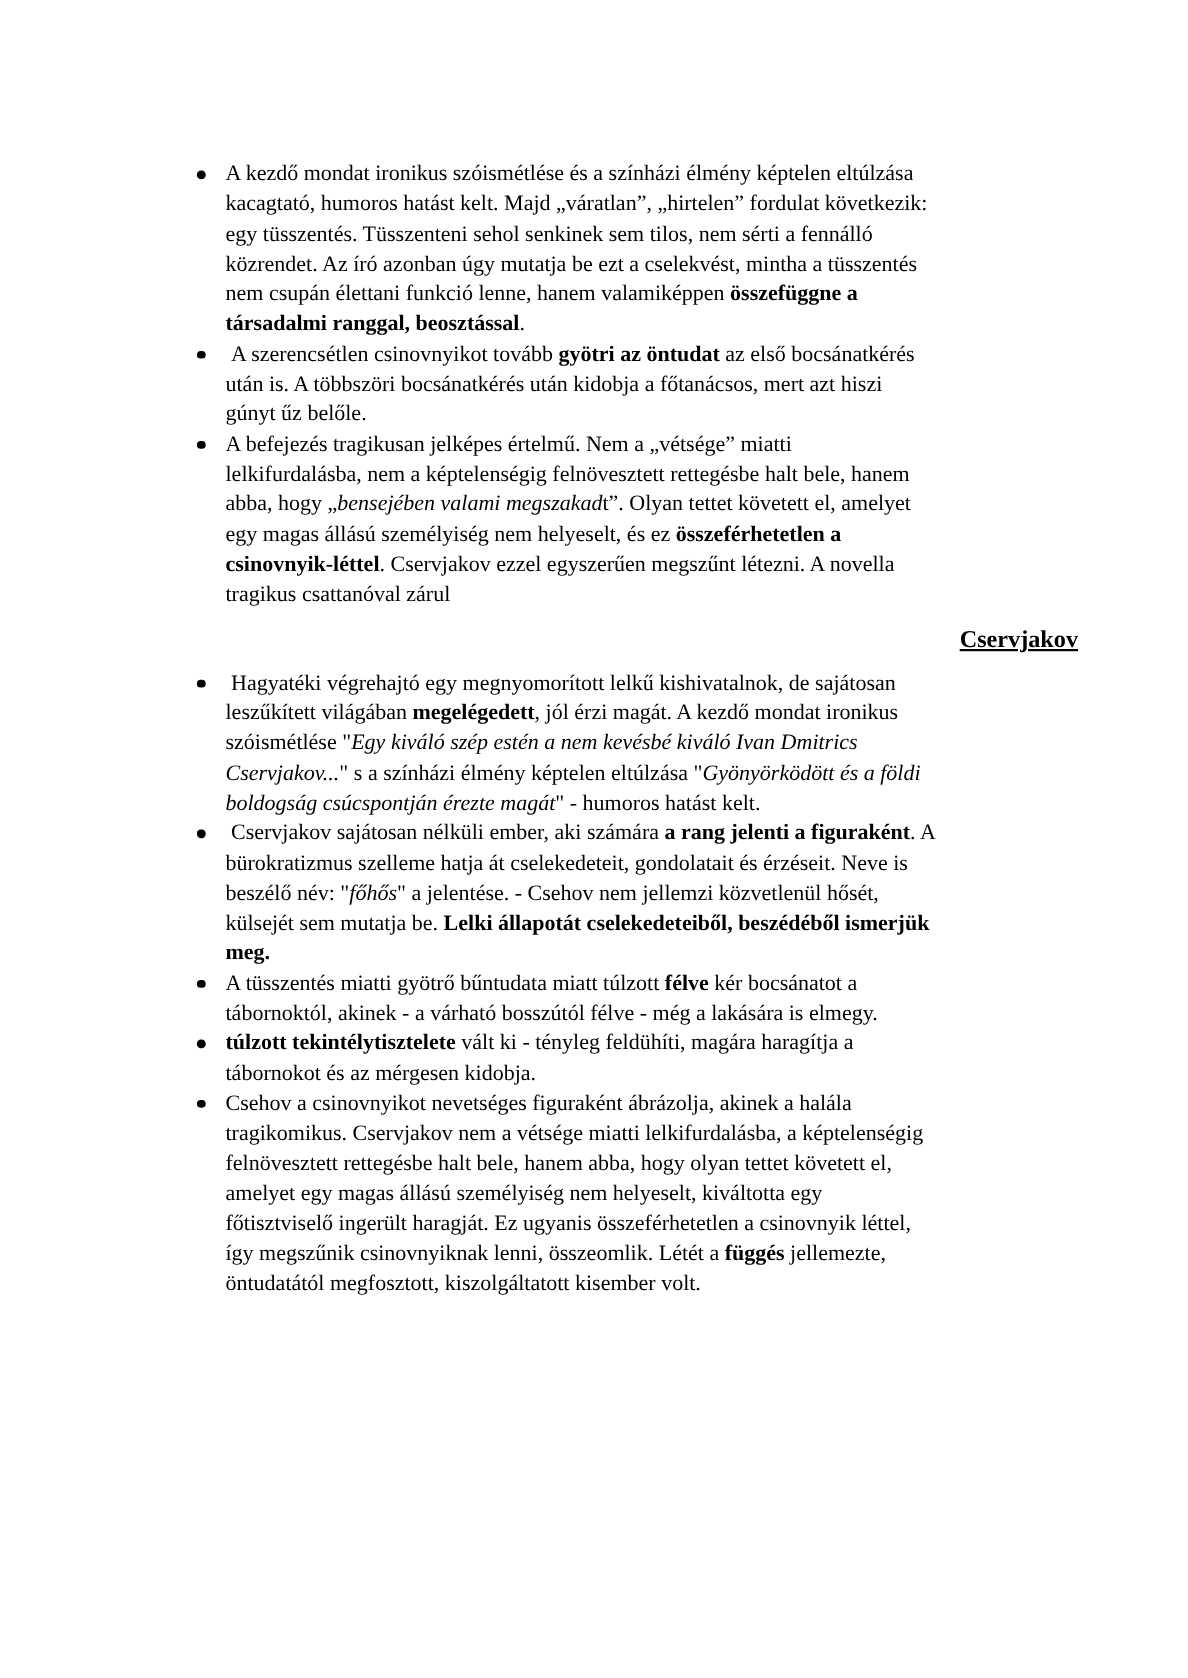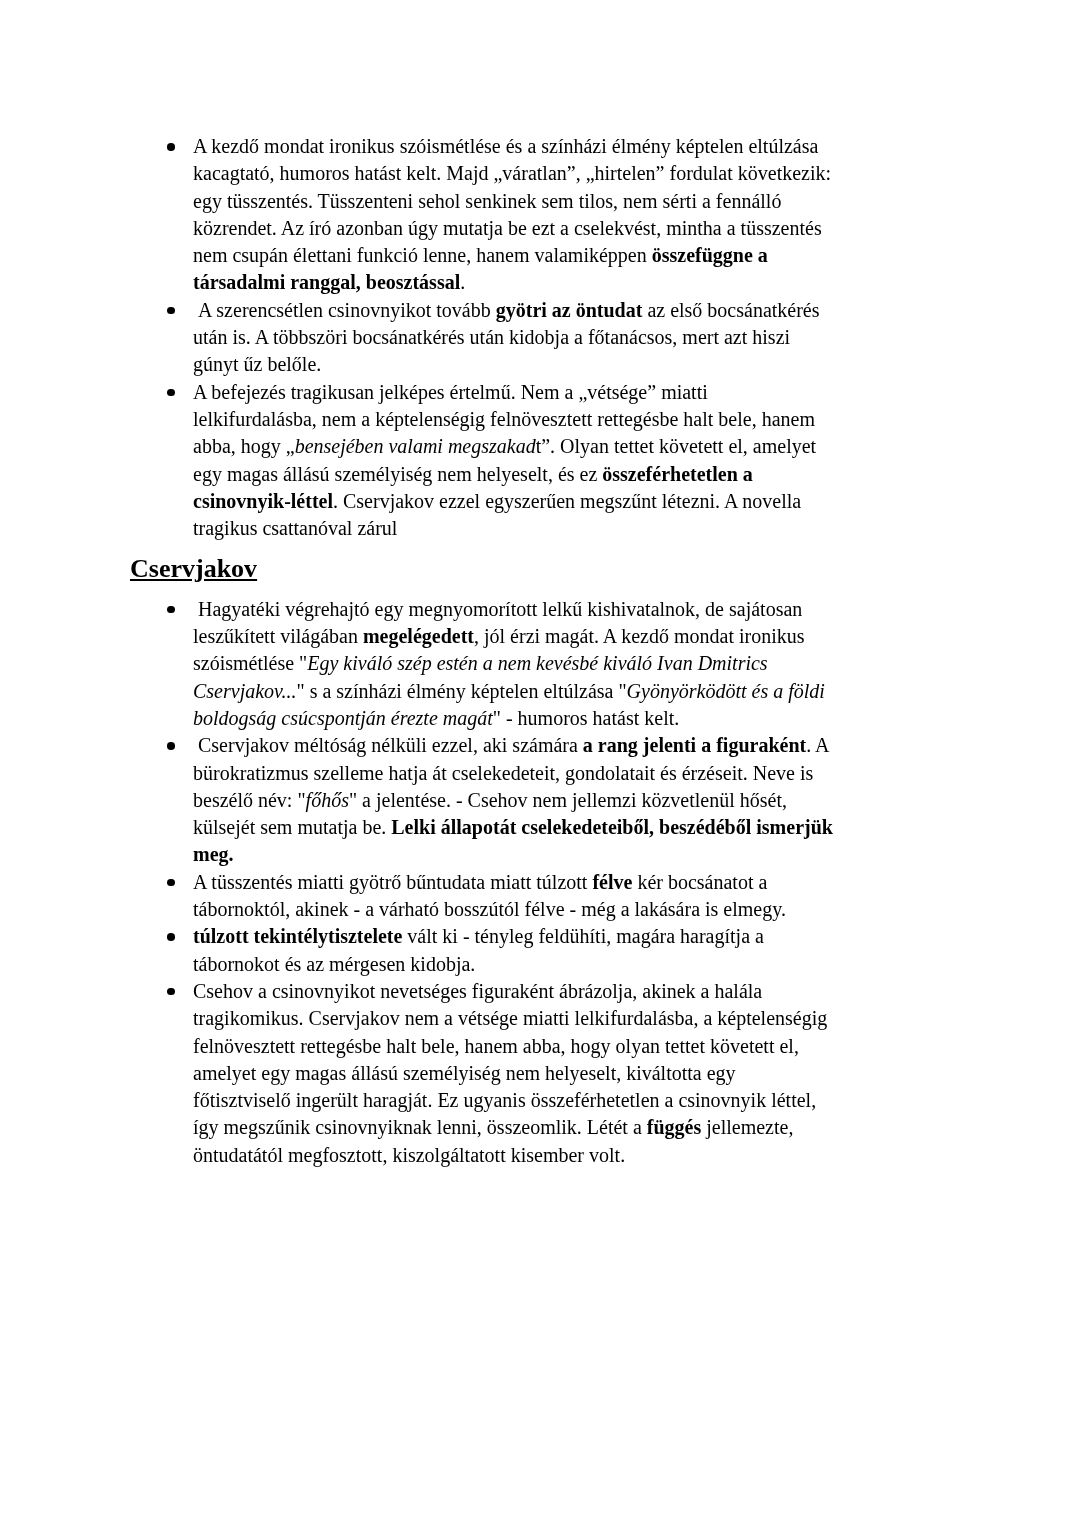--- a/index.html
+++ b/index.html
@@ -15,21 +15,21 @@
     line-height: 27.3px;
     color: #000000;
     overflow: hidden;
   }
   .doc {
     padding: 133px 100px 0 130px;
     box-sizing: border-box;
   }
   ul.bullet-list {
     list-style: none;
-    margin: 0;
+    margin: 12px;
     padding: 0;
   }
   ul.bullet-list li {
     position: relative;
     padding-left: 63px;
   }
   .bullet {
     position: absolute;
     left: 37px;
     top: 10px;
@@ -39,25 +39,26 @@
     background: #000000;
     display: block;
   }
   .runs {
     white-space: pre-wrap;
     display: block;
   }
   .runs .b { font-weight: bold; }
   .runs .i { font-style: italic; }
   h2.section-heading {
-    font-size: 26px;
+    font-size: 22px;
     line-height: 27.3px;
     font-weight: bold;
     text-decoration: underline;
     margin: 13px 0 13px 0;
+    text-align: right;
   }
 </style>
 </head>
 <body>
 
 <div class="doc">
 
   <ul class="bullet-list">
     <li>
       <span class="bullet"></span>
@@ -91,21 +92,21 @@
     <li>
       <span class="bullet"></span>
       <span class="runs"><span> Hagyatéki végrehajtó egy megnyomorított lelkű kishivatalnok, de sajátosan
 leszűkített világában </span><span class="b">megelégedett</span><span>, jól érzi magát. A kezdő mondat ironikus
 szóismétlése "</span><span class="i">Egy kiváló szép estén a nem kevésbé kiváló Ivan Dmitrics
 Cservjakov...</span><span>" s a színházi élmény képtelen eltúlzása "</span><span class="i">Gyönyörködött és a földi
 boldogság csúcspontján érezte magát</span><span>" - humoros hatást kelt.</span></span>
     </li>
     <li>
       <span class="bullet"></span>
-      <span class="runs"><span> Cservjakov méltóság nélküli ezzel, aki számára </span><span class="b">a rang jelenti a figuraként</span><span>. A
+      <span class="runs"><span> Cservjakov sajátosan nélküli ember, aki számára </span><span class="b">a rang jelenti a figuraként</span><span>. A
 bürokratizmus szelleme hatja át cselekedeteit, gondolatait és érzéseit. Neve is
 beszélő név: "</span><span class="i">főhős</span><span>" a jelentése. - Csehov nem jellemzi közvetlenül hősét,
 külsejét sem mutatja be. </span><span class="b">Lelki állapotát cselekedeteiből, beszédéből ismerjük
 meg.</span></span>
     </li>
     <li>
       <span class="bullet"></span>
       <span class="runs"><span>A tüsszentés miatti gyötrő bűntudata miatt túlzott </span><span class="b">félve</span><span> kér bocsánatot a
 tábornoktól, akinek - a várható bosszútól félve - még a lakására is elmegy.</span></span>
     </li>

